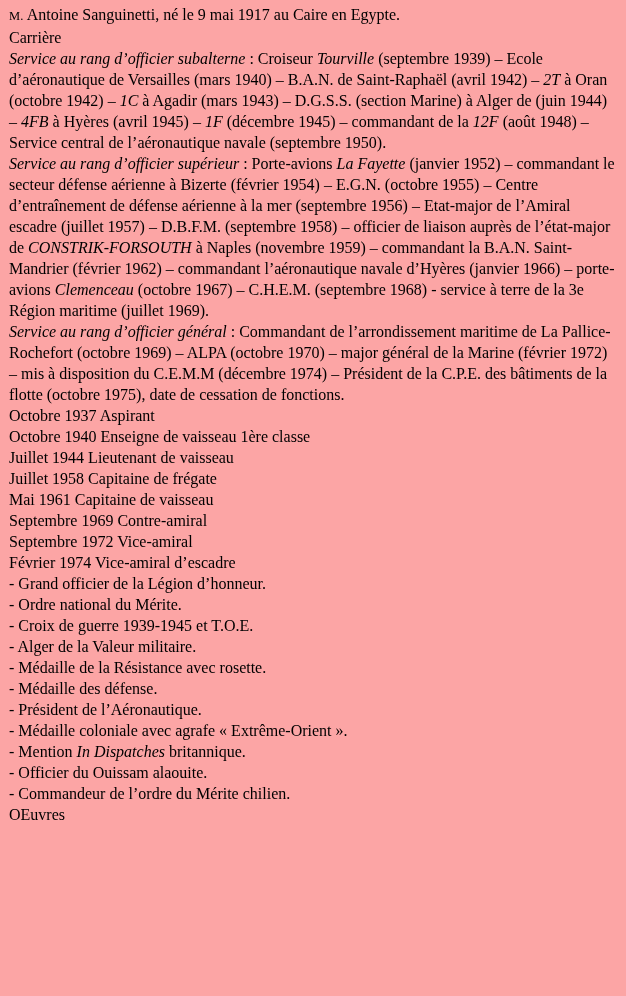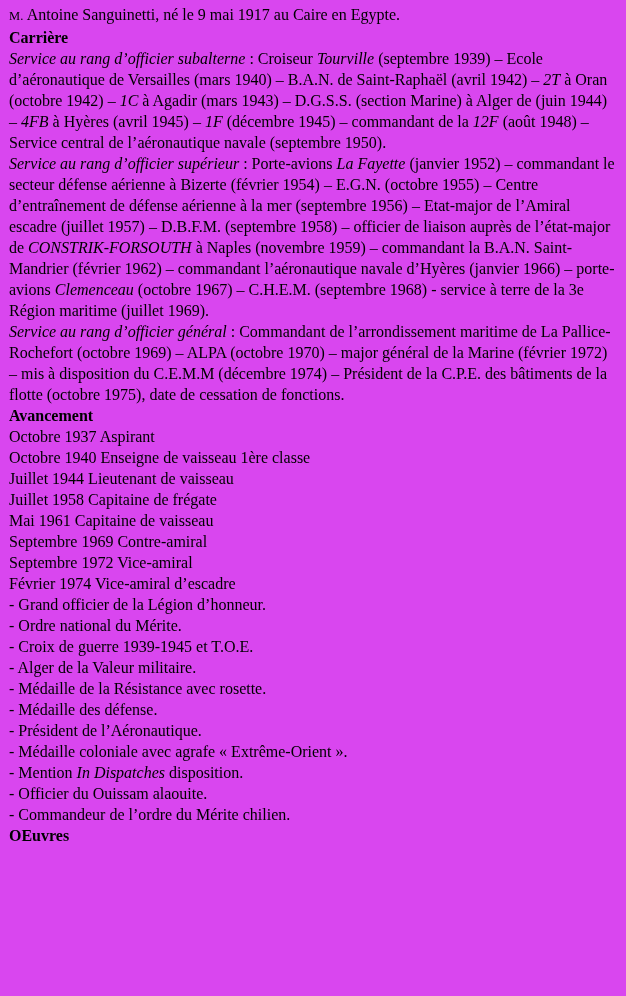--- a/index.html
+++ b/index.html
@@ -24,48 +24,47 @@
     margin: 0;
     padding: 0;
     font-size: 16px;
     line-height: 21px;
     font-weight: normal;
     text-align: left;
   }
   h2.block { font-weight: bold; }
   .run-normal { font-style: normal; font-weight: inherit; }
   .run-italic { font-style: italic; }
-  .run-bold { font-weight: bold; }
+  .run-bold { font-weight: normal; }
   .run-smallcaps { font-size: 12.5px; letter-spacing: 0.2px; }
 </style>
 </head>
 <body>
 
-<div class="page" style="background: #d946ef; color: rgb(0, 0, 0);">
+<div class="page" style="background: #fca5a5; color: rgb(0, 0, 0);">
   <div id="doc">
       <p class="block paragraph"><span class="run-smallcaps">M.</span><span class="run-normal"> Antoine Sanguinetti, né le 9 mai 1917 au Caire en Egypte.</span></p>
       <h2 class="block heading"><span class="run-bold">Carrière</span></h2>
       <p class="block paragraph"><span class="run-italic">Service au rang d’officier subalterne</span><span class="run-normal"> : Croiseur </span><span class="run-italic">Tourville</span><span class="run-normal"> (septembre 1939) – Ecole d’aéronautique de Versailles (mars 1940) – B.A.N. de Saint-Raphaël (avril 1942) – </span><span class="run-italic">2T</span><span class="run-normal"> à Oran (octobre 1942) – </span><span class="run-italic">1C</span><span class="run-normal"> à Agadir (mars 1943) – D.G.S.S. (section Marine) à Alger de (juin 1944) – </span><span class="run-italic">4FB</span><span class="run-normal"> à Hyères (avril 1945) – </span><span class="run-italic">1F</span><span class="run-normal"> (décembre 1945) – commandant de la </span><span class="run-italic">12F</span><span class="run-normal"> (août 1948) – Service central de l’aéronautique navale (septembre 1950).</span></p>
       <p class="block paragraph"><span class="run-italic">Service au rang d’officier supérieur</span><span class="run-normal"> : Porte-avions </span><span class="run-italic">La Fayette</span><span class="run-normal"> (janvier 1952) – commandant le secteur défense aérienne à Bizerte (février 1954) – E.G.N. (octobre 1955) – Centre d’entraînement de défense aérienne à la mer (septembre 1956) – Etat-major de l’Amiral escadre (juillet 1957) – D.B.F.M. (septembre 1958) – officier de liaison auprès de l’état-major de </span><span class="run-italic">CONSTRIK-FORSOUTH</span><span class="run-normal"> à Naples (novembre 1959) – commandant la B.A.N. Saint-Mandrier (février 1962) – commandant l’aéronautique navale d’Hyères (janvier 1966) – porte-avions </span><span class="run-italic">Clemenceau</span><span class="run-normal"> (octobre 1967) – C.H.E.M. (septembre 1968) - service à terre de la 3e Région maritime (juillet 1969).</span></p>
       <p class="block paragraph"><span class="run-italic">Service au rang d’officier général</span><span class="run-normal"> : Commandant de l’arrondissement maritime de La Pallice-Rochefort (octobre 1969) – ALPA (octobre 1970) – major général de la Marine (février 1972) – mis à disposition du C.E.M.M (décembre 1974) – Président de la C.P.E. des bâtiments de la flotte (octobre 1975), date de cessation de fonctions.</span></p>
-      <h2 class="block heading"><span class="run-bold">Avancement</span></h2>
       <p class="block paragraph"><span class="run-normal">Octobre 1937 Aspirant</span></p>
       <p class="block paragraph"><span class="run-normal">Octobre 1940 Enseigne de vaisseau 1ère classe</span></p>
       <p class="block paragraph"><span class="run-normal">Juillet 1944 Lieutenant de vaisseau</span></p>
       <p class="block paragraph"><span class="run-normal">Juillet 1958 Capitaine de frégate</span></p>
       <p class="block paragraph"><span class="run-normal">Mai 1961 Capitaine de vaisseau</span></p>
       <p class="block paragraph"><span class="run-normal">Septembre 1969 Contre-amiral</span></p>
       <p class="block paragraph"><span class="run-normal">Septembre 1972 Vice-amiral</span></p>
       <p class="block paragraph"><span class="run-normal">Février 1974 Vice-amiral d’escadre</span></p>
       <p class="block paragraph"><span class="run-normal">- Grand officier de la Légion d’honneur.</span></p>
       <p class="block paragraph"><span class="run-normal">- Ordre national du Mérite.</span></p>
       <p class="block paragraph"><span class="run-normal">- Croix de guerre 1939-1945 et T.O.E.</span></p>
       <p class="block paragraph"><span class="run-normal">- Alger de la Valeur militaire.</span></p>
       <p class="block paragraph"><span class="run-normal">- Médaille de la Résistance avec rosette.</span></p>
       <p class="block paragraph"><span class="run-normal">- Médaille des défense.</span></p>
       <p class="block paragraph"><span class="run-normal">- Président de l’Aéronautique.</span></p>
       <p class="block paragraph"><span class="run-normal">- Médaille coloniale avec agrafe « Extrême-Orient ».</span></p>
-      <p class="block paragraph"><span class="run-normal">- Mention </span><span class="run-italic">In Dispatches</span><span class="run-normal"> disposition.</span></p>
+      <p class="block paragraph"><span class="run-normal">- Mention </span><span class="run-italic">In Dispatches</span><span class="run-normal"> britannique.</span></p>
       <p class="block paragraph"><span class="run-normal">- Officier du Ouissam alaouite.</span></p>
       <p class="block paragraph"><span class="run-normal">- Commandeur de l’ordre du Mérite chilien.</span></p>
       <h2 class="block heading"><span class="run-bold">OEuvres</span></h2>
     </div>
 </div>
 
 </body></html>

